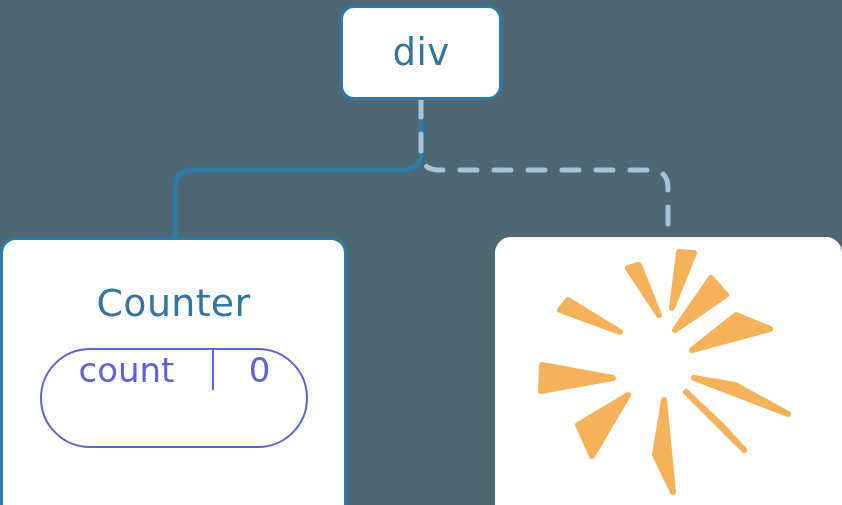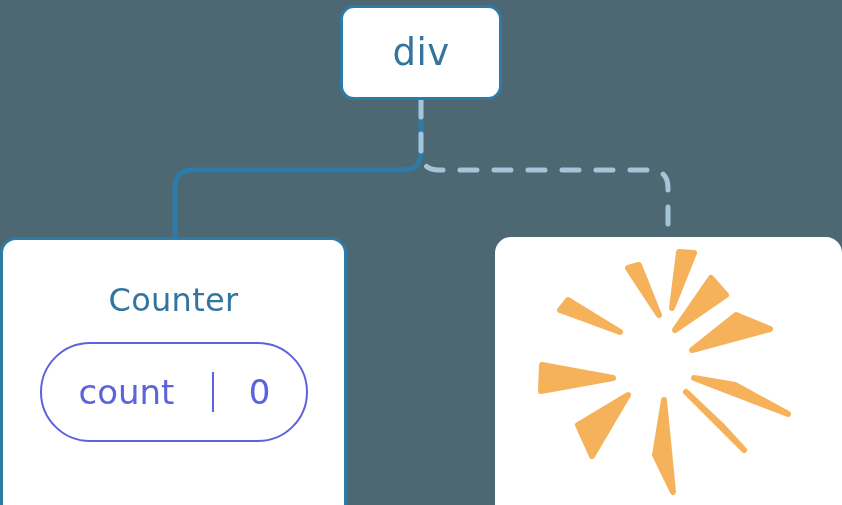--- a/index.html
+++ b/index.html
@@ -59,33 +59,33 @@
     height: 290px;
     border: 3px solid #2f7ba8;
     border-radius: 16px;
     padding-top: 44px;
     display: flex;
     flex-direction: column;
     align-items: center;
   }
   #node-counter .node-title {
     color: #33759e;
-    font-size: 32px;
+    font-size: 38px;
     line-height: 1;
     letter-spacing: 0.3px;
   }
   
   .state-pill {
     margin-top: 26px;
     width: 268px;
     height: 100px;
     border: 2px solid #5c63dd;
     border-radius: 50px;
     display: flex;
-    align-items: center;
+    align-items: flex-start;
     box-sizing: border-box;
     background: #ffffff;
   }
   .state-pill .pill-key {
     flex: 0 0 172px;
     display: flex;
     align-items: center;
     justify-content: center;
     color: #5c63dd;
     font-size: 34px;

